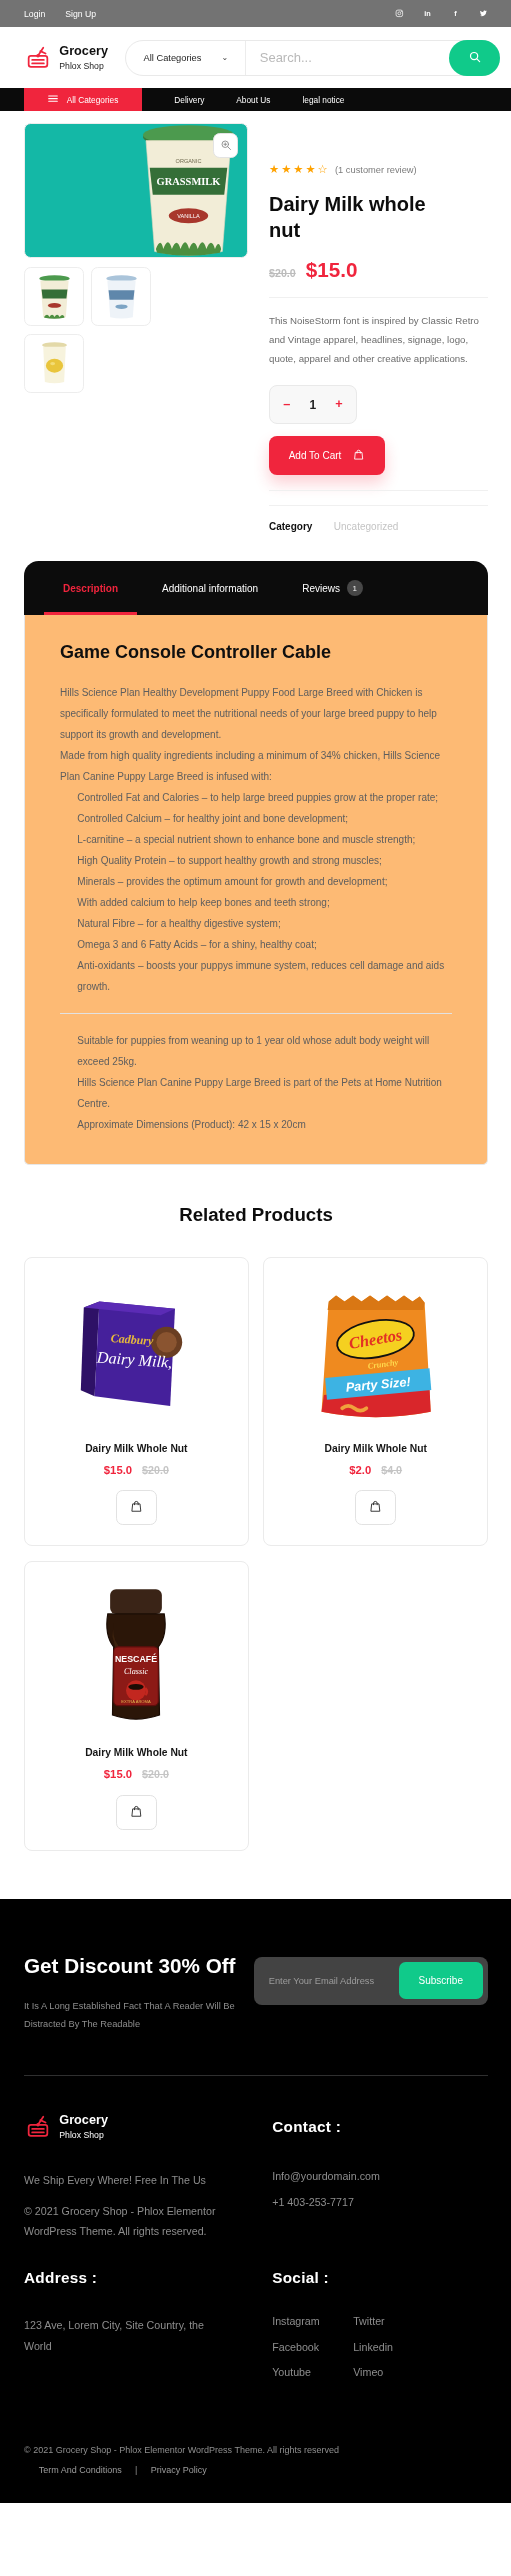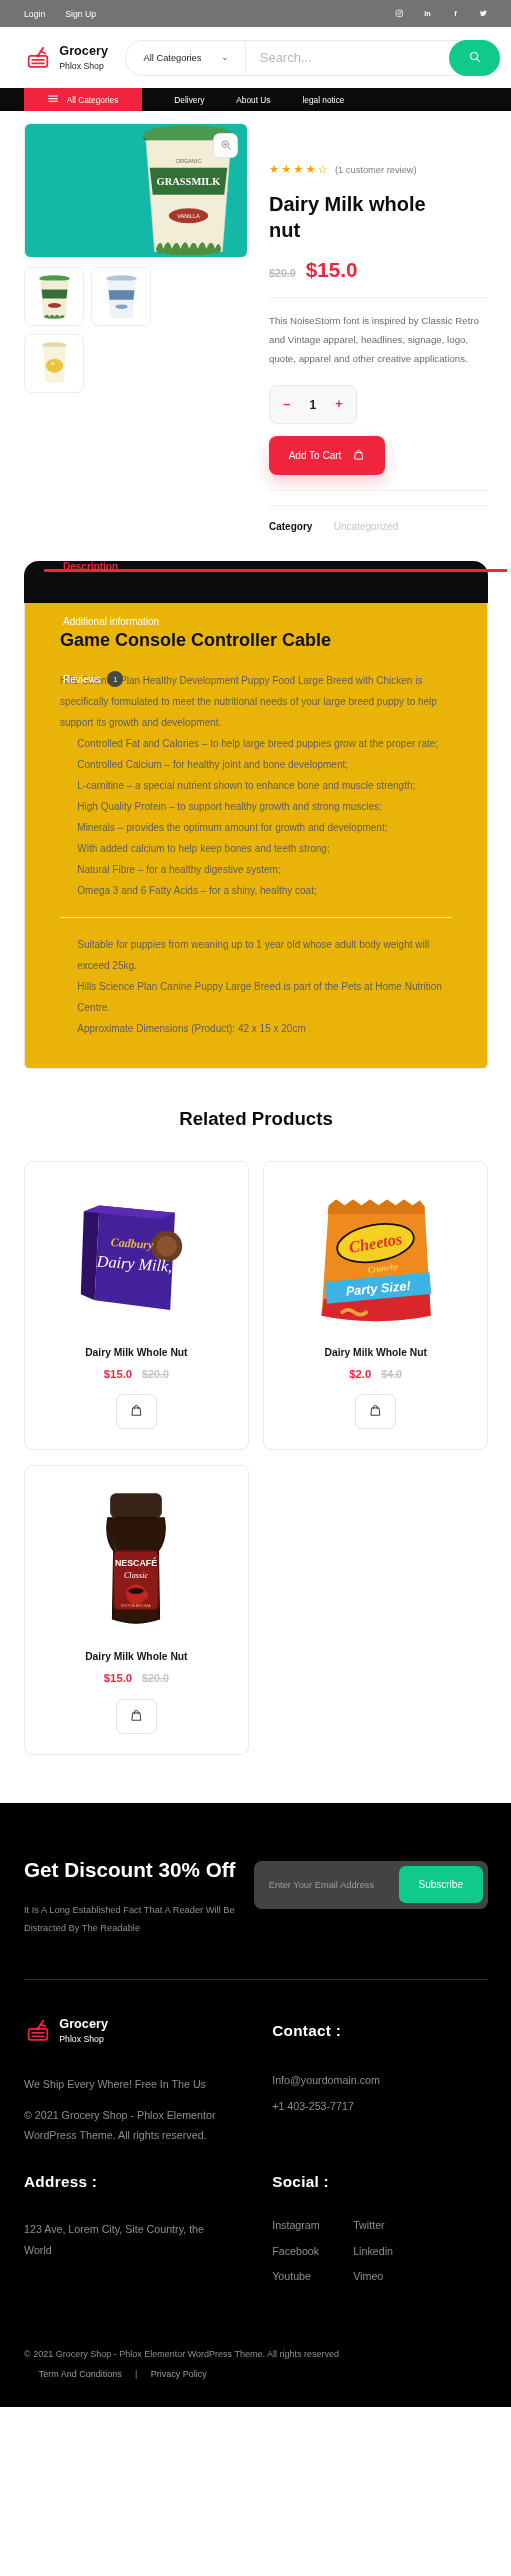--- a/index.html
+++ b/index.html
@@ -65,26 +65,26 @@
   .add-cart { width:116px; height:39px; border:0; border-radius:8px; background:var(--accent); color:#fff; font-size:10px; display:flex; align-items:center; justify-content:center; gap:10.7px; box-shadow:0 8px 14.7px rgba(240,37,61,.22); }
   .wish-row { display:flex; align-items:center; gap:25px; margin:13.3px 0 2.7px; }
   .wishlist-btn { width:125px; height:37px; border:0.7px solid #e3e3e3; border-radius:18.7px; background:#fff; color:#2e2e2e; font-size:10px; display:flex; align-items:center; justify-content:center; gap:11.3px; }
   .share-link { display:flex; align-items:center; gap:8.7px; font-size:11.3px; color:#1d1d1d; }
   .cat-row { margin-top:14.7px; font-size:10px; }
   .cat-label { font-weight:800; color:#101010; }
   .cat-value { color:#c4c4c4; margin-left:18.7px; }
 
   
   .tabs-panel { margin:29px 24px 0; }
-  .tabs-strip { background:#0c0c0c; border-radius:14.7px 14.7px 0 0; height:42px; display:flex; align-items:stretch; gap:44px; padding-left:39px;flex-direction:column; }
+  .tabs-strip { background:#0c0c0c; border-radius:14.7px 14.7px 0 0; height:54px; display:flex; align-items:stretch; gap:44px; padding-left:39px; }
   .tab { background:none; border:0; display:flex; align-items:center; gap:6.7px; position:relative; color:#fff; font-size:10px; }
   .tab.active { color:var(--accent); font-weight:800; }
   .tab.active::after { content:""; position:absolute; left:-18.7px; right:-18.7px; bottom:0; height:2.7px; background:var(--accent); }
   .tab-badge { width:16px; height:16px; border-radius:50%; background:#474747; color:#efefef; font-size:8px; display:flex; align-items:center; justify-content:center; }
-  .tabs-body { border:0.7px solid #e7e7e7; border-top:0; border-radius:0 0 5.3px 5.3px; background:#eab308; padding:27px 35px 29px; }
+  .tabs-body { border:0.7px solid #e7e7e7; border-top:0; border-radius:0 0 5.3px 5.3px; background:#fdba74; padding:27px 35px 29px; }
   .desc-heading { font-size:18px; font-weight:800; color:#0f0f0f; margin-bottom:18.7px; }
   .desc-p { font-size:10px; color:#5e5e5e; line-height:2.1; }
   .desc-list { list-style:none; padding-left:17.3px; font-size:10px; color:#5e5e5e; line-height:2.1; }
   .desc-divider { border:0; border-top:0.7px solid #e2e2e2; margin:16px 0; }
   .desc-block2 { padding-left:17.3px; }
 
   
   .related { padding:39px 24px 0; }
   .related-heading { text-align:center; font-size:18.7px; font-weight:800; color:#0d0d0d; margin-bottom:31px; }
   .related-grid { display:grid; grid-template-columns:1fr 1fr; gap:14.7px; }
@@ -322,29 +322,31 @@
       <span>Additional information</span>
     </button>
     <button class="tab">
       <span>Reviews</span>
       <span class="tab-badge">1</span>
     </button>
   </div>
   <div class="tabs-body">
     <h2 class="desc-heading">Game Console Controller Cable</h2>
     <p class="desc-p">Hills Science Plan Healthy Development Puppy Food Large Breed with Chicken is specifically formulated to meet the nutritional needs of your large breed puppy to help support its growth and development.</p>
+    <p class="desc-p">Made from high quality ingredients including a minimum of 34% chicken, Hills Science Plan Canine Puppy Large Breed is infused with:</p>
     <ul class="desc-list">
       <li>Controlled Fat and Calories – to help large breed puppies grow at the proper rate;</li>
       <li>Controlled Calcium – for healthy joint and bone development;</li>
       <li>L-carnitine – a special nutrient shown to enhance bone and muscle strength;</li>
       <li>High Quality Protein – to support healthy growth and strong muscles;</li>
       <li>Minerals – provides the optimum amount for growth and development;</li>
       <li>With added calcium to help keep bones and teeth strong;</li>
       <li>Natural Fibre – for a healthy digestive system;</li>
       <li>Omega 3 and 6 Fatty Acids – for a shiny, healthy coat;</li>
+      <li>Anti-oxidants – boosts your puppys immune system, reduces cell damage and aids growth.</li>
     </ul>
     <hr class="desc-divider">
     <div class="desc-block2">
       <p class="desc-p">Suitable for puppies from weaning up to 1 year old whose adult body weight will exceed 25kg.</p>
       <p class="desc-p">Hills Science Plan Canine Puppy Large Breed is part of the Pets at Home Nutrition Centre.</p>
       <p class="desc-p">Approximate Dimensions (Product): 42 x 15 x 20cm</p>
     </div>
   </div>
 </div>
 

